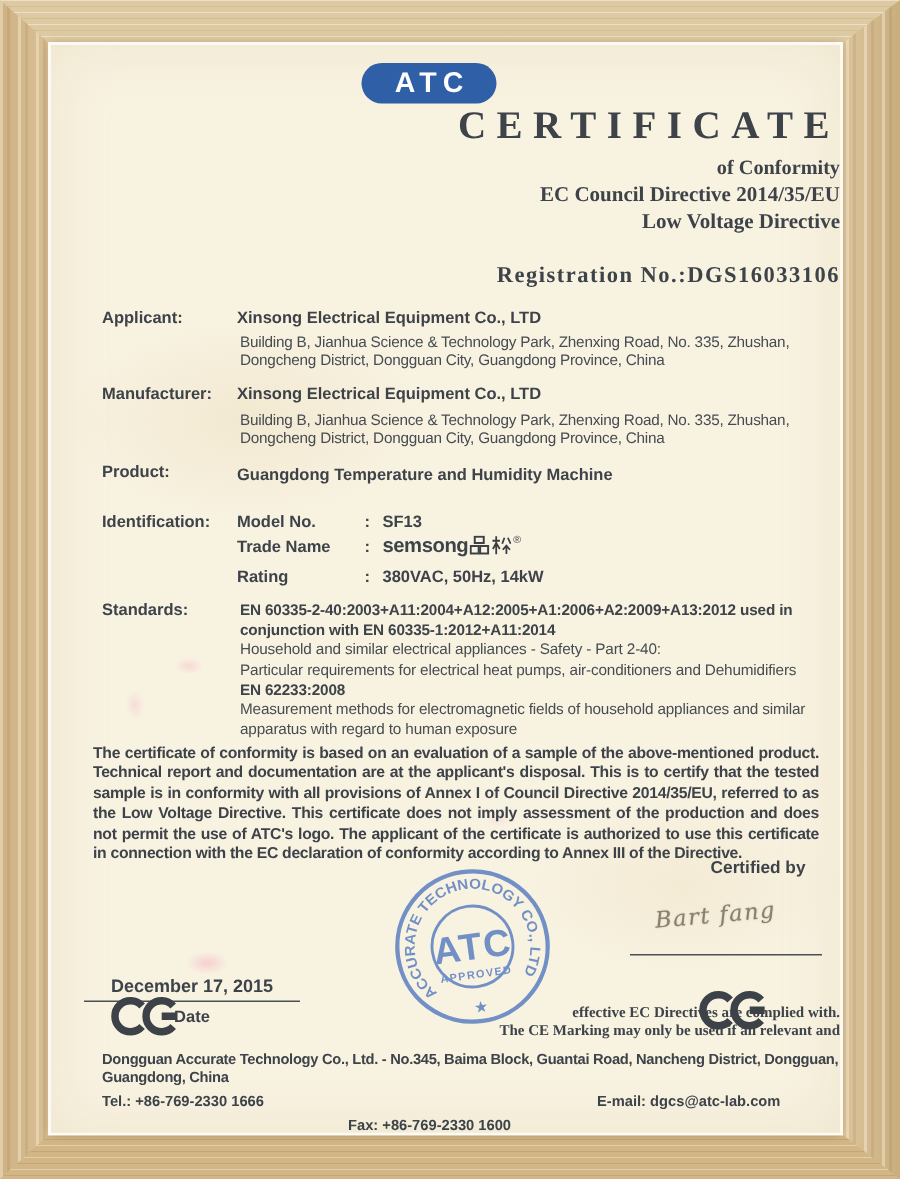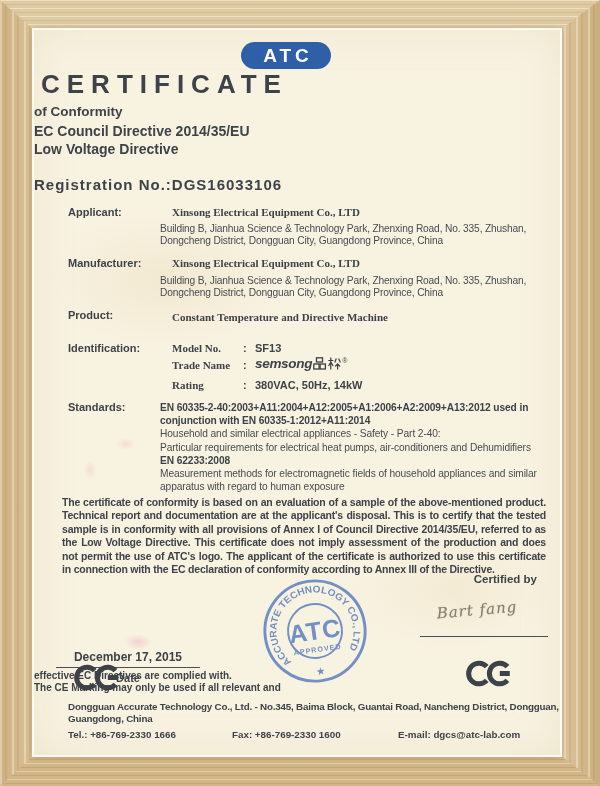--- a/index.html
+++ b/index.html
@@ -43,44 +43,44 @@
     content:""; position:absolute; inset:0; pointer-events:none;
     background:
       radial-gradient(20px 11px at 104px 612px, rgba(238,128,168,.30), transparent 70%),
       radial-gradient(13px 8px  at  92px 414px, rgba(238,128,168,.22), transparent 70%),
       radial-gradient(9px 14px  at  56px 440px, rgba(238,128,168,.18), transparent 70%),
       radial-gradient(11px 7px  at 298px 516px, rgba(238,128,168,.14), transparent 70%),
       radial-gradient(160px 90px at 130px 250px, rgba(224,205,160,.25), transparent 75%),
       radial-gradient(140px 80px at 420px 560px, rgba(224,205,160,.2), transparent 75%);
   }
   .abs{ position:absolute; }
-  .ctr{ left:0; width:100%; text-align:left; }
+  .ctr{ left:0; width:100%; text-align:right;font-family:Liberation Serif, serif; }
 
   .logo-pill{
     left:207px; top:12px; width:90px; height:27px; border-radius:14px;
     display:flex; align-items:center; justify-content:center;
   }
   .logo-pill span{ color:#fff; font-size:19px; font-weight:bold; letter-spacing:4px; padding-left:4px; }
 
   .title{ top:39px; font-size:26px; font-weight:bold; letter-spacing:7px; padding-left:7px; }
   .subtitle{ top:74px; font-size:13.5px; font-weight:bold; }
   .dir1{ top:93px; font-size:14px; font-weight:bold; }
   .dir2{ top:111px; font-size:14px; font-weight:bold; }
   .registration{ top:146px; font-size:15px; font-weight:bold; letter-spacing:1px; }
 
   .flabel{ left:34px; font-size:11px; font-weight:bold; white-space:nowrap; }
-  .fname { left:138px; font-size:11px; font-weight:bold; white-space:nowrap;font-family:Liberation Serif, serif; }
+  .fname { left:124px; font-size:11px; font-weight:bold; white-space:nowrap; }
   .faddr { left:126px; font-size:10.2px; color:#474c52; letter-spacing:-0.15px; white-space:nowrap; line-height:12.5px; }
 
   .id-sub{ font-size:11px; font-weight:bold; white-space:nowrap; }
   .colon{ left:209px; }
   .id-val{ left:221px; }
 
   .tradelogo{ left:221px; display:flex; align-items:flex-start; gap:1px; }
-  .tradelogo .word{ font-size:13.5px; font-weight:bold; letter-spacing:-0.3px; line-height:13px;font-style:italic; }
+  .tradelogo .word{ font-size:13.5px; font-weight:bold; letter-spacing:-0.3px; line-height:13px; }
   .tradelogo sup{ font-size:7px; line-height:7px; }
 
   .standards-block{ left:126px; top:371px; width:400px; font-size:10.2px; letter-spacing:-0.1px; line-height:13.2px; color:#474c52; }
   .standards-block .ln{ white-space:nowrap; }
   .standards-block .bold-ln{ font-weight:bold; color:#3d4349; }
 
   .paragraph{
     left:28px; top:466px; width:484px;
     font-size:10.5px; font-weight:bold; letter-spacing:-0.2px; line-height:13.4px;
     text-align:justify; color:#3e434a;
@@ -103,21 +103,21 @@
 
   .ce{ width:48px; height:31px; }
   .ce-left{ left:40px; top:632px; }
   .ce-right{ left:432px; top:628px; }
   .ce-note{ top:640px; font-size:10px; font-weight:bold; line-height:11.5px; }
 
   .footer-addr1{ left:34px; top:671px; font-size:9.8px; font-weight:bold; letter-spacing:-0.2px; white-space:nowrap; }
   .footer-addr2{ left:34px; top:683px; font-size:9.8px; font-weight:bold; letter-spacing:-0.2px; white-space:nowrap; }
   .contacts{ left:34px; top:699px; width:480px; height:12px; font-size:9.8px; font-weight:bold; }
   .contacts span{ position:absolute; white-space:nowrap; }
-  .contact-tel{ left:0; } .contact-fax{ left:164px; } .contact-email{ left:330px;text-align:right; }
+  .contact-tel{ left:0; } .contact-fax{ left:164px;margin-top:16px; } .contact-email{ left:330px;text-align:right; }
 </style>
 </head>
 <body>
 
 <div class="frame-strip frame-top"></div>
 <div class="frame-strip frame-bottom"></div>
 
 <main class="paper">
 
   <div class="abs logo-pill" style="background:#2f5fa7">
@@ -133,21 +133,21 @@
   <div class="abs fname" style="top:176px">Xinsong Electrical Equipment Co., LTD</div>
   <div class="abs faddr" style="top:193px">Building B, Jianhua Science &amp; Technology Park, Zhenxing Road, No. 335, Zhushan,</div>
   <div class="abs faddr" style="top:205px">Dongcheng District, Dongguan City, Guangdong Province, China</div>
 
   <div class="abs flabel" style="top:227px">Manufacturer:</div>
   <div class="abs fname" style="top:227px">Xinsong Electrical Equipment Co., LTD</div>
   <div class="abs faddr" style="top:245px">Building B, Jianhua Science &amp; Technology Park, Zhenxing Road, No. 335, Zhushan,</div>
   <div class="abs faddr" style="top:257px">Dongcheng District, Dongguan City, Guangdong Province, China</div>
 
   <div class="abs flabel" style="top:279px">Product:</div>
-  <div class="abs fname" style="top:281px">Constant Temperature and Directive Machine</div>
+  <div class="abs fname" style="top:281px">Guangdong Temperature and Humidity Machine</div>
 
   <div class="abs flabel" style="top:312px">Identification:</div>
   <div class="abs fname id-sub" style="top:312px">Model No.</div>
   <div class="abs id-sub colon" style="top:312px">:</div>
   <div class="abs id-sub id-val" style="top:312px">SF13</div>
 
   <div class="abs fname id-sub" style="top:329px">Trade Name</div>
   <div class="abs id-sub colon" style="top:329px">:</div>
   <div class="abs tradelogo" style="top:327px">
     <span class="word">semsong</span>

